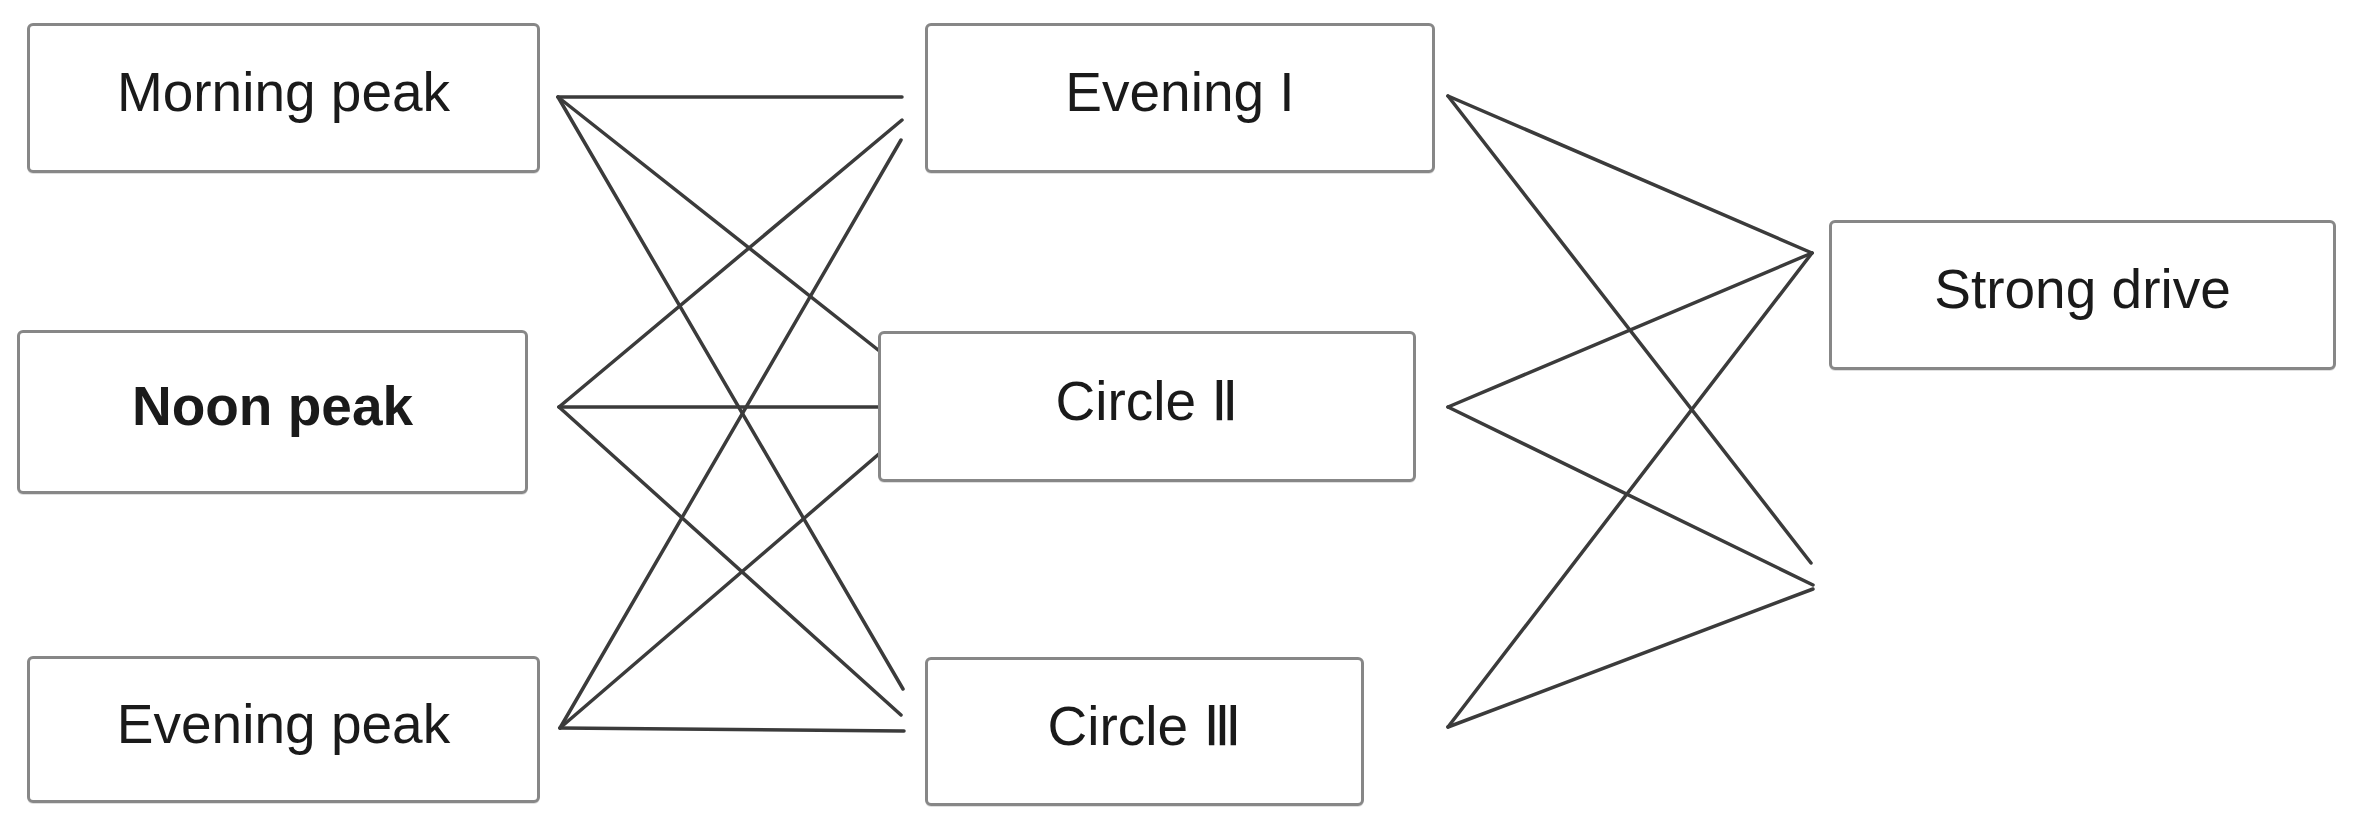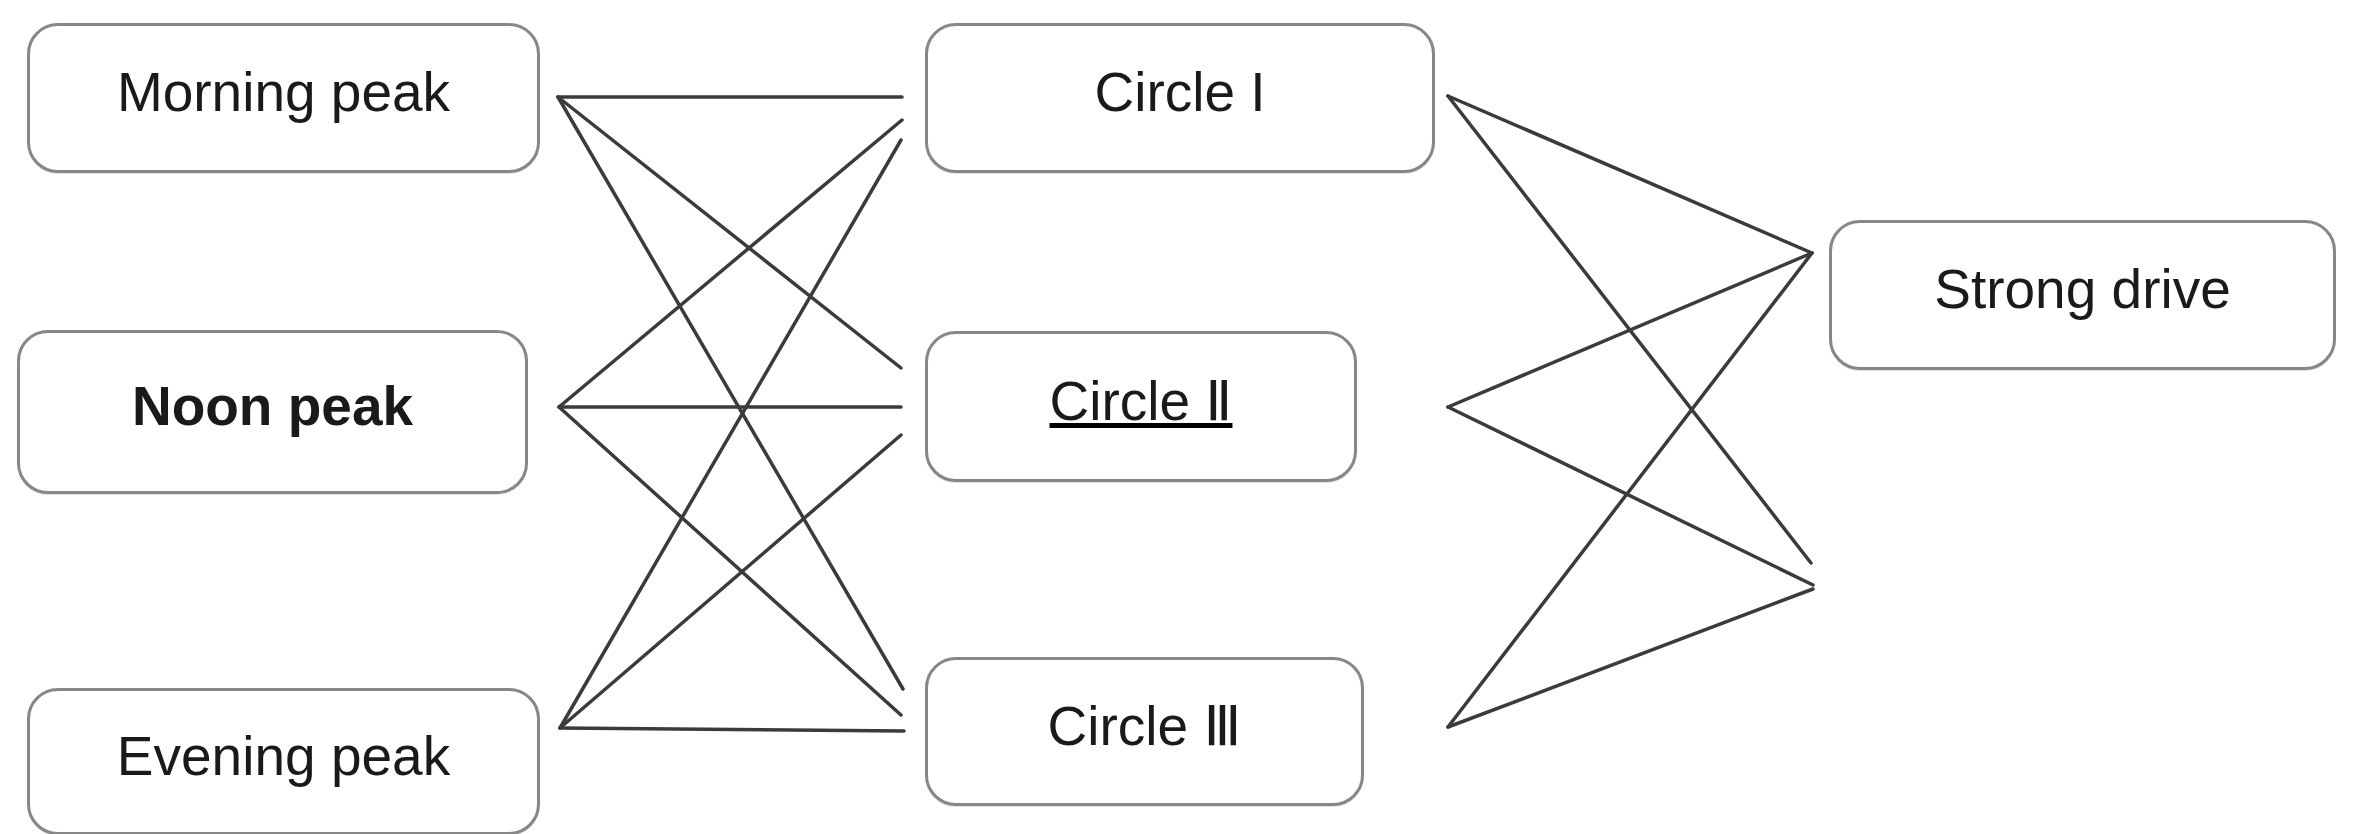--- a/index.html
+++ b/index.html
@@ -15,39 +15,39 @@
     position: absolute;
     left: 0; top: 0;
     width: 2378px; height: 834px;
     display: block;
   }
   .node {
     position: absolute;
     box-sizing: border-box;
     background: #ffffff;
     border: 3px solid #878787;
-    border-radius: 31px;
+    border-radius: 6px;
     display: flex;
     align-items: center;
     justify-content: center;
     box-shadow: 0 1px 0 rgba(0,0,0,0.12);
   }
   .node span {
     font-size: 55px;
     color: #1a1a1a;
     letter-spacing: 0px;
     transform: translateY(-6px);
     white-space: nowrap;
   }
   
   #n-morning_peak { left: 27px;   top: 23px;  width: 513px; height: 150px; }
   #n-noon_peak    { left: 17px;   top: 330px; width: 511px; height: 164px; font-weight: bold; }
-  #n-evening_peak { left: 27px;   top: 656px; width: 513px; height: 147px; margin-top: 32px; }
+  #n-evening_peak { left: 27px;   top: 656px; width: 513px; height: 147px; }
   #n-circle_1     { left: 925px;  top: 23px;  width: 510px; height: 150px; }
-  #n-circle_2     { left: 925px;  top: 331px; width: 432px; height: 151px; text-decoration: underline; }
+  #n-circle_2     { left: 878px;  top: 331px; width: 538px; height: 151px; }
   #n-circle_3     { left: 925px;  top: 657px; width: 439px; height: 149px; }
   #n-strong_drive { left: 1829px; top: 177px; width: 507px; height: 150px; margin-top: 43px; }
   #n-weak_drive   { left: 1829px; top: 502px; width: 507px; height: 154px; }
 </style>
 </head>
 <body>
 
 <div class="stage">
 
   <svg class="edges" viewBox="0 0 2378 834" xmlns="http://www.w3.org/2000/svg">
@@ -72,21 +72,21 @@
     <span>Morning peak</span>
   </div>
   <div class="node" id="n-noon_peak">
     <span>Noon peak</span>
   </div>
   <div class="node" id="n-evening_peak">
     <span>Evening peak</span>
   </div>
 
   <div class="node" id="n-circle_1">
-    <span>Circle I</span>
+    <span>Evening I</span>
   </div>
   <div class="node" id="n-circle_2">
     <span>Circle Ⅱ</span>
   </div>
   <div class="node" id="n-circle_3">
     <span>Circle Ⅲ</span>
   </div>
 
   <div class="node" id="n-strong_drive">
     <span>Strong drive</span>

